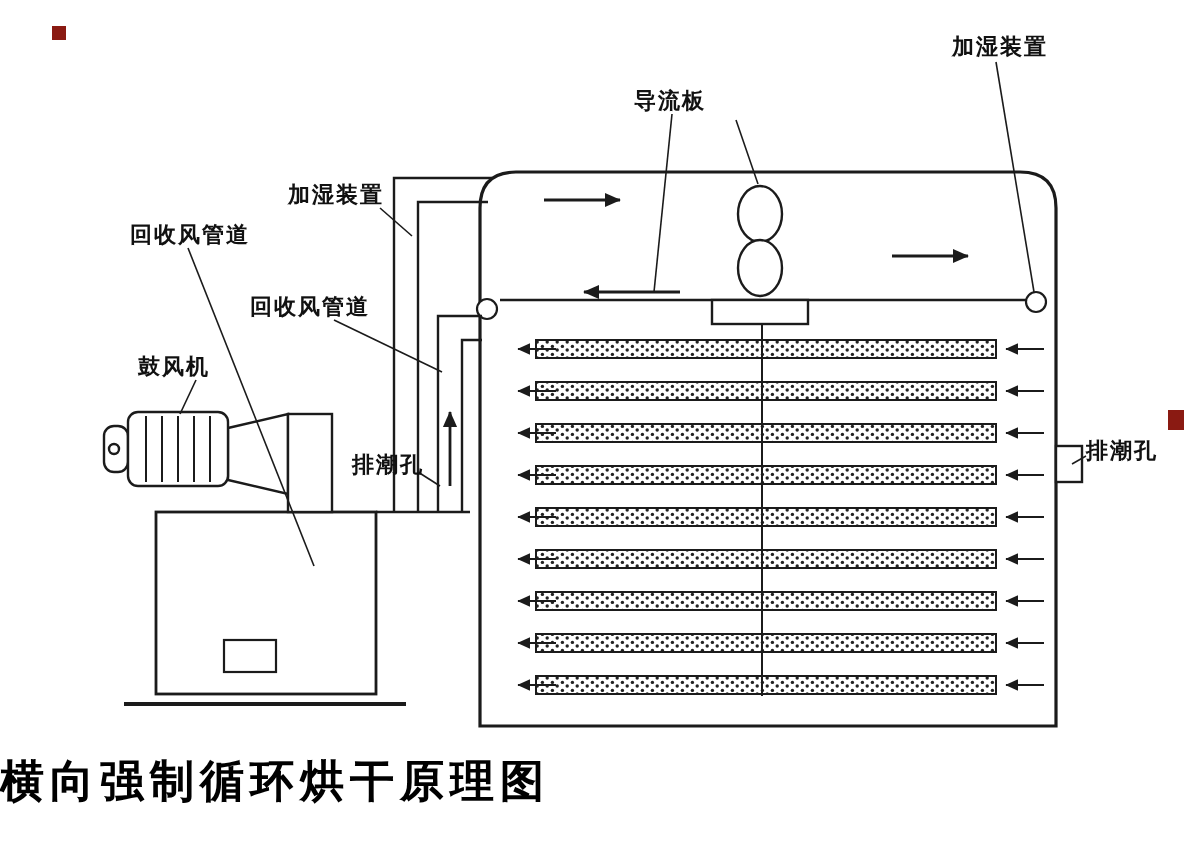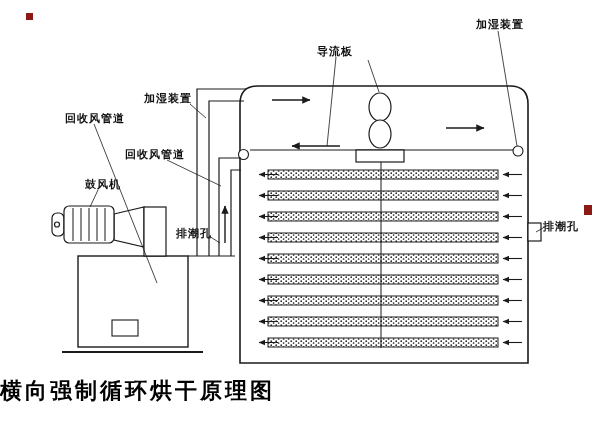--- a/index.html
+++ b/index.html
@@ -147,18 +147,18 @@
       <rect x="26" y="13" width="7" height="7"></rect>
       <rect x="584" y="205" width="8" height="10"></rect>
     </g>
   </svg>
 
   <div class="lbl" style="left:476px;top:18px">加湿装置</div>
   <div class="lbl" style="left:317px;top:45px">导流板</div>
   <div class="lbl" style="left:144px;top:92px">加湿装置</div>
   <div class="lbl" style="left:65px;top:112px">回收风管道</div>
   <div class="lbl" style="left:125px;top:148px">回收风管道</div>
-  <div class="lbl" style="left:85px;top:178px">鼓风机</div>
+  <div class="lbl" style="left:69px;top:178px">鼓风机</div>
   <div class="lbl" style="left:176px;top:227px">排潮孔</div>
   <div class="lbl" style="left:543px;top:220px">排潮孔</div>
 
   <div class="diagram-title">横向强制循环烘干原理图</div>
 </div>
 
 </body></html>

